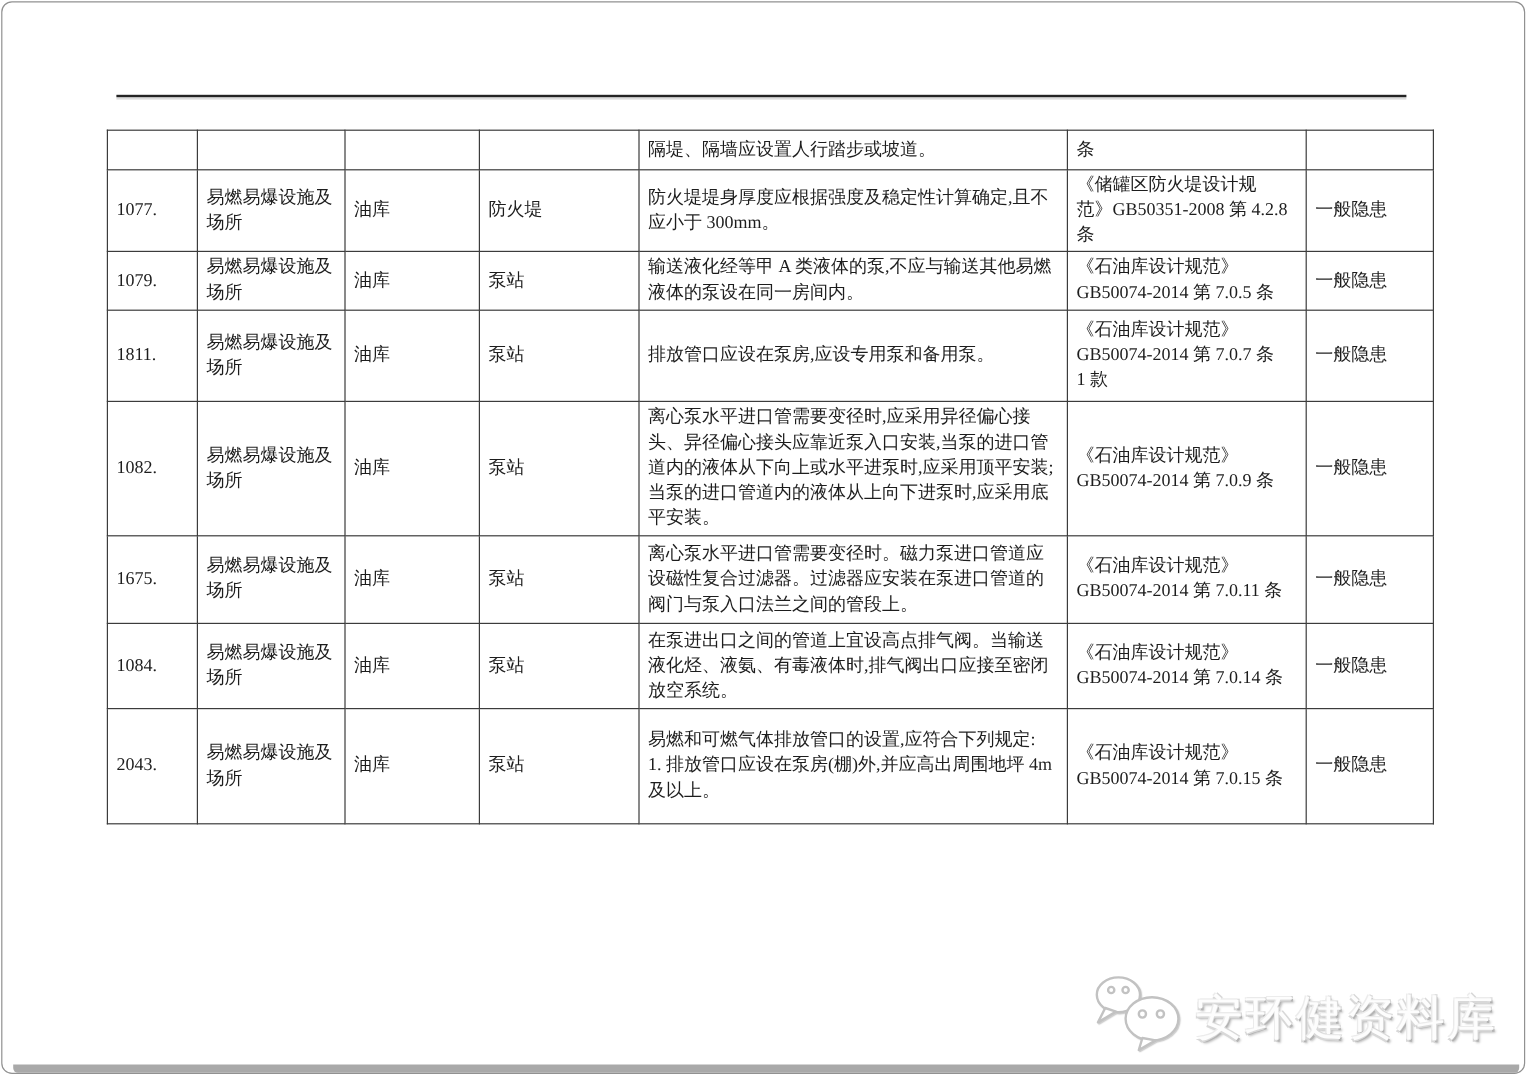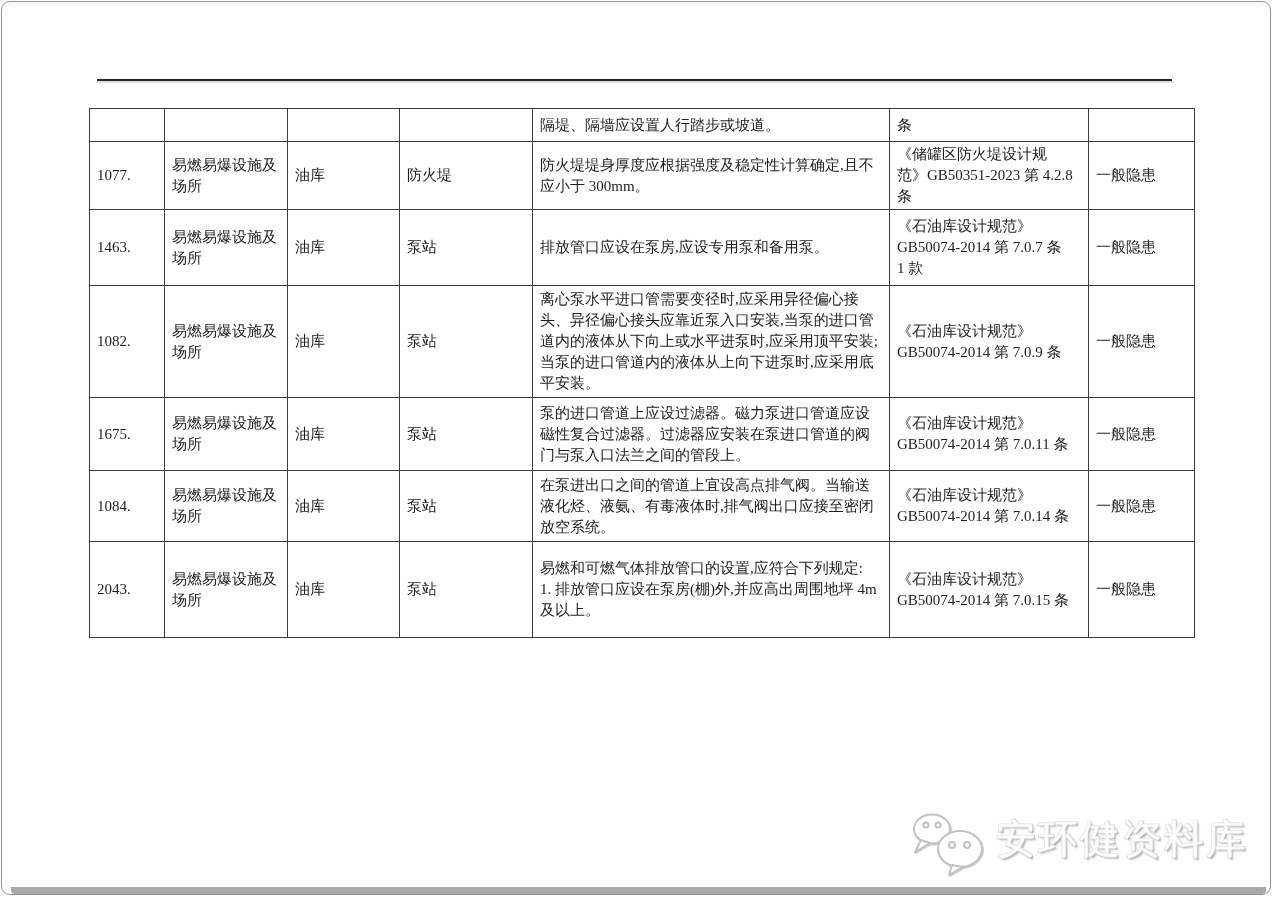--- a/index.html
+++ b/index.html
@@ -66,21 +66,21 @@
     overflow: hidden;
   }
   td.cell-desc, td.cell-basis {
     white-space: pre-line;
   }
   .watermark {
     position: absolute;
     right: 22px;
     bottom: 18px;
     display: flex;
-    align-items: flex-start;
+    align-items: flex-end;
     gap: 6px;
   }
   .watermark-text {
     font-size: 40px;
     letter-spacing: 2px;
     color: #fdfdfd;
     text-shadow:
       -1px -1px 0 #ececec,
        1px -1px 0 #d8d8d8,
       -1px  1px 0 #d8d8d8,
@@ -121,26 +121,36 @@
           <td class="cell-basis">条</td>
           <td class="cell-level"></td>
         </tr>
         <tr style="height:66px">
           <td class="cell-no">1077.</td>
           <td class="cell-cat">易燃易爆设施及场所</td>
           <td class="cell-site">油库</td>
           <td class="cell-part">防火堤</td>
           <td class="cell-desc">防火堤堤身厚度应根据强度及稳定性计算确定,且不应小于 300mm。</td>
           <td class="cell-basis">《储罐区防火堤设计规
-范》GB50351-2023 第 4.2.8
+范》GB50351-2008 第 4.2.8
 条</td>
           <td class="cell-level">一般隐患</td>
         </tr>
+        <tr style="height:49px">
+          <td class="cell-no">1079.</td>
+          <td class="cell-cat">易燃易爆设施及场所</td>
+          <td class="cell-site">油库</td>
+          <td class="cell-part">泵站</td>
+          <td class="cell-desc">输送液化经等甲 A 类液体的泵,不应与输送其他易燃液体的泵设在同一房间内。</td>
+          <td class="cell-basis">《石油库设计规范》
+GB50074-2014 第 7.0.5 条</td>
+          <td class="cell-level">一般隐患</td>
+        </tr>
         <tr style="height:76px">
-          <td class="cell-no">1463.</td>
+          <td class="cell-no">1811.</td>
           <td class="cell-cat">易燃易爆设施及场所</td>
           <td class="cell-site">油库</td>
           <td class="cell-part">泵站</td>
           <td class="cell-desc">排放管口应设在泵房,应设专用泵和备用泵。</td>
           <td class="cell-basis">《石油库设计规范》
 GB50074-2014 第 7.0.7 条
 1 款</td>
           <td class="cell-level">一般隐患</td>
         </tr>
         <tr style="height:112px">
@@ -151,21 +161,21 @@
           <td class="cell-desc">离心泵水平进口管需要变径时,应采用异径偏心接头、异径偏心接头应靠近泵入口安装,当泵的进口管道内的液体从下向上或水平进泵时,应采用顶平安装;当泵的进口管道内的液体从上向下进泵时,应采用底平安装。</td>
           <td class="cell-basis">《石油库设计规范》
 GB50074-2014 第 7.0.9 条</td>
           <td class="cell-level">一般隐患</td>
         </tr>
         <tr style="height:73px">
           <td class="cell-no">1675.</td>
           <td class="cell-cat">易燃易爆设施及场所</td>
           <td class="cell-site">油库</td>
           <td class="cell-part">泵站</td>
-          <td class="cell-desc">泵的进口管道上应设过滤器。磁力泵进口管道应设磁性复合过滤器。过滤器应安装在泵进口管道的阀门与泵入口法兰之间的管段上。</td>
+          <td class="cell-desc">离心泵水平进口管需要变径时。磁力泵进口管道应设磁性复合过滤器。过滤器应安装在泵进口管道的阀门与泵入口法兰之间的管段上。</td>
           <td class="cell-basis">《石油库设计规范》
 GB50074-2014 第 7.0.11 条</td>
           <td class="cell-level">一般隐患</td>
         </tr>
         <tr style="height:71px">
           <td class="cell-no">1084.</td>
           <td class="cell-cat">易燃易爆设施及场所</td>
           <td class="cell-site">油库</td>
           <td class="cell-part">泵站</td>
           <td class="cell-desc">在泵进出口之间的管道上宜设高点排气阀。当输送液化烃、液氨、有毒液体时,排气阀出口应接至密闭放空系统。</td>

